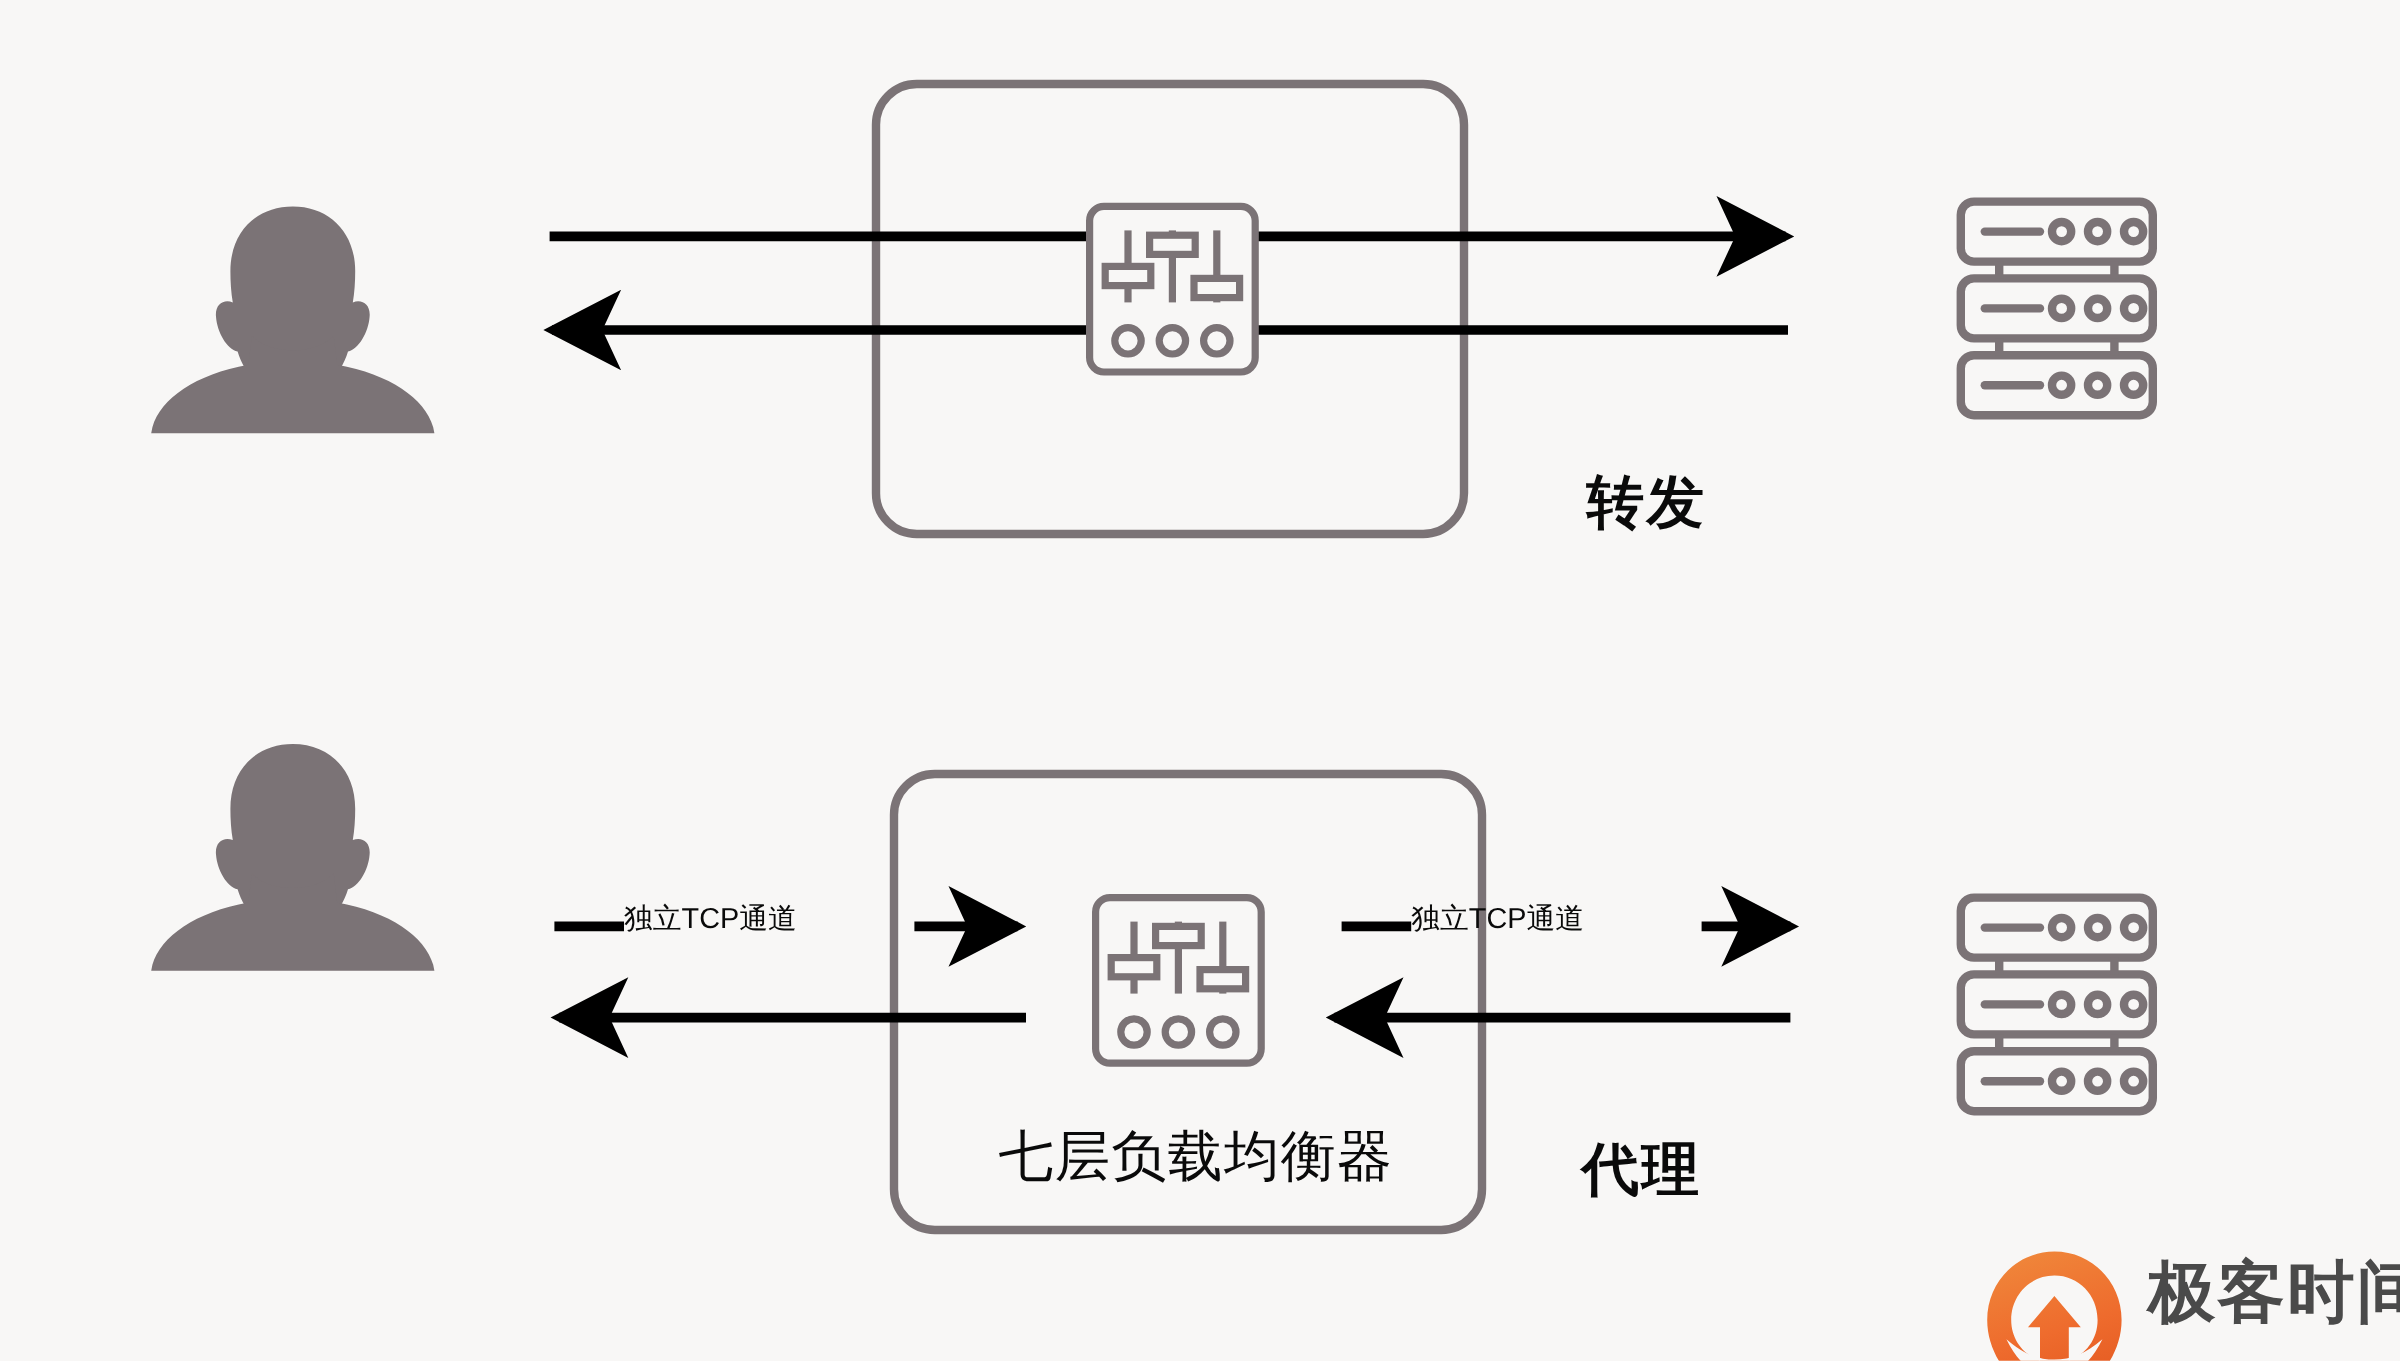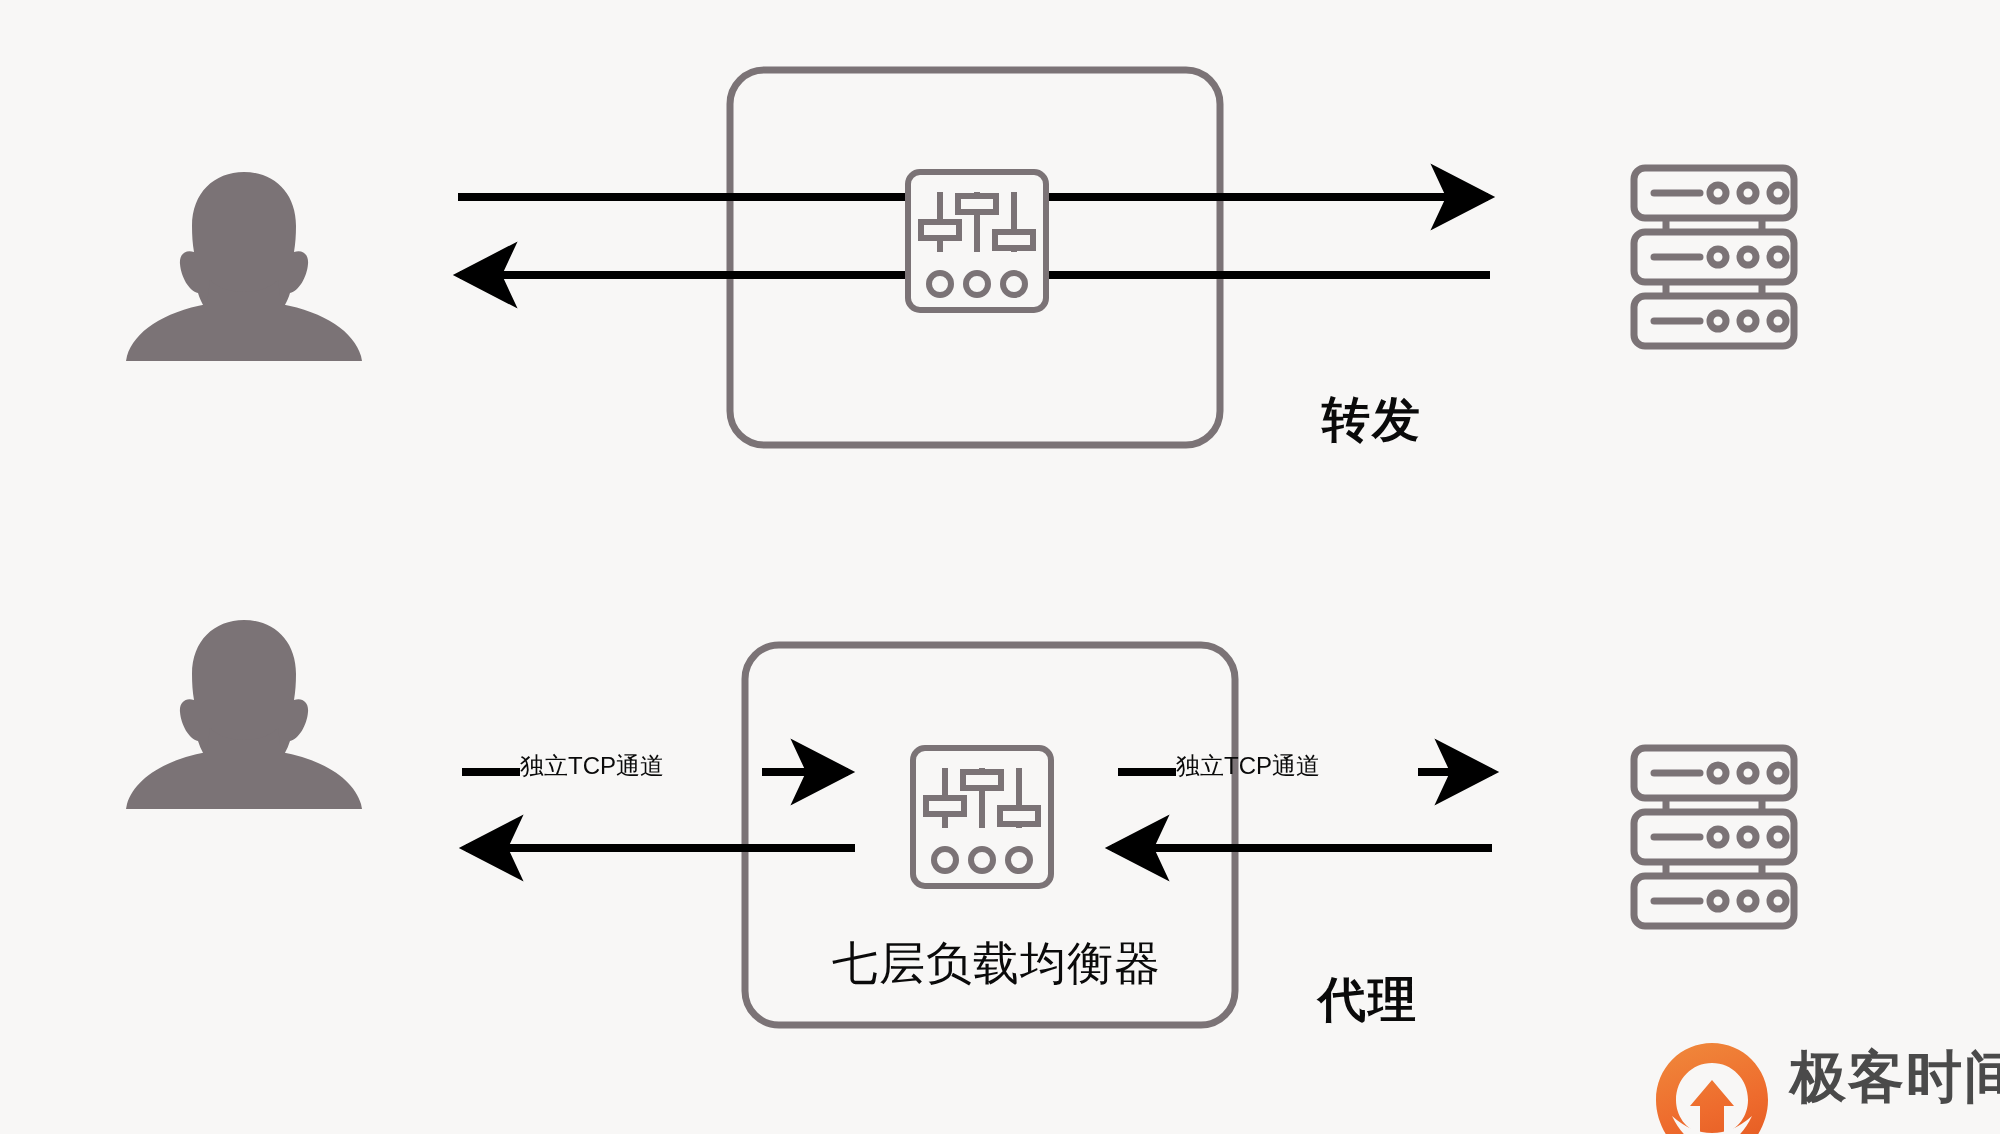--- a/index.html
+++ b/index.html
@@ -239,21 +239,21 @@
       <path d="M1672 1116 c14 12 26 17 40 17 c14 0 26 -5 40 -17
                c-10 21 -24 31 -40 31 c-16 0 -30 -10 -40 -31 Z" fill="#f8f7f6"></path>
     </g>
   </svg>
 
 
   <div class="txt mode-label" style="left:1302px; top:396px;margin-left:20px;">转发</div>
 
   <div class="txt lb-caption" style="left:832px; top:905px;margin-top:35px;">七层负载均衡器</div>
 
-  <div class="txt mode-label" style="left:1318px; top:976px;">代理</div>
+  <div class="txt mode-label" style="left:1318px; top:952px;">代理</div>
 
   <div class="txt channel-label" style="left:520px; top:754px;">独立TCP通道</div>
 
   <div class="txt channel-label" style="left:1176px; top:754px;">独立TCP通道</div>
 
   <div class="txt logo-text" style="left:1790px; top:1049px;">极客时间</div>
 
 </div>
 
 </body></html>

